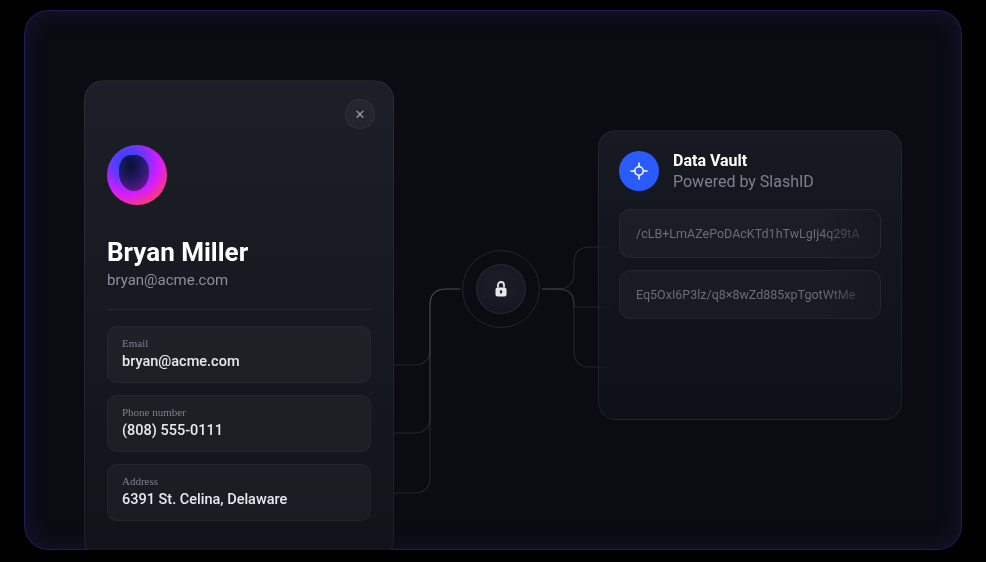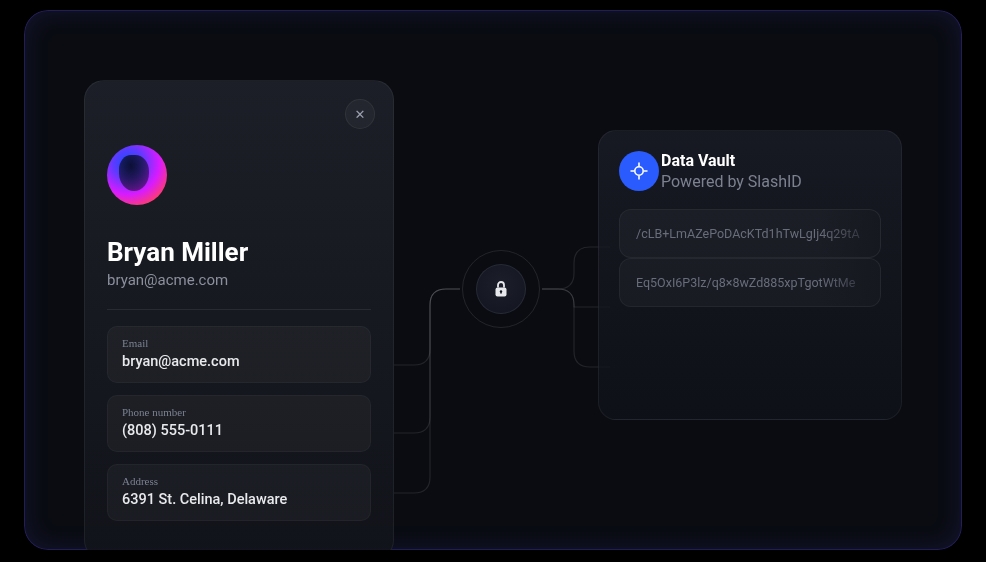--- a/index.html
+++ b/index.html
@@ -153,21 +153,21 @@
     width: 304px;
     height: 290px;
     background: linear-gradient(180deg, rgba(28,30,40,0.75), rgba(16,18,26,0.75));
     border: 1px solid rgba(255,255,255,0.06);
     border-radius: 18px;
     padding: 20px 20px 18px 20px;
   }
   .vault-header {
     display: flex;
     align-items: center;
-    gap: 2px;
+    gap: 14px;
     margin-bottom: 18px;
   }
   .vault-icon {
     width: 40px;
     height: 40px;
     border-radius: 50%;
     background: #2a5bff;
     display: flex;
     align-items: center;
     justify-content: center;
@@ -181,20 +181,21 @@
   .vault-subtitle {
     color: #7c8190;
     font-size: 16px;
     margin-top: 2px;
   }
   .cipher {
     background: rgba(255,255,255,0.03);
     border: 1px solid rgba(255,255,255,0.05);
     border-radius: 12px;
     padding: 16px 16px;
+    margin-bottom: 12px;
     color: #686d7a;
     font-size: 12.5px;
     white-space: nowrap;
     overflow: hidden;
     position: relative;
   }
   .cipher::after {
     content: "";
     position: absolute;
     right: 0; top: 0; bottom: 0; width: 60px;

